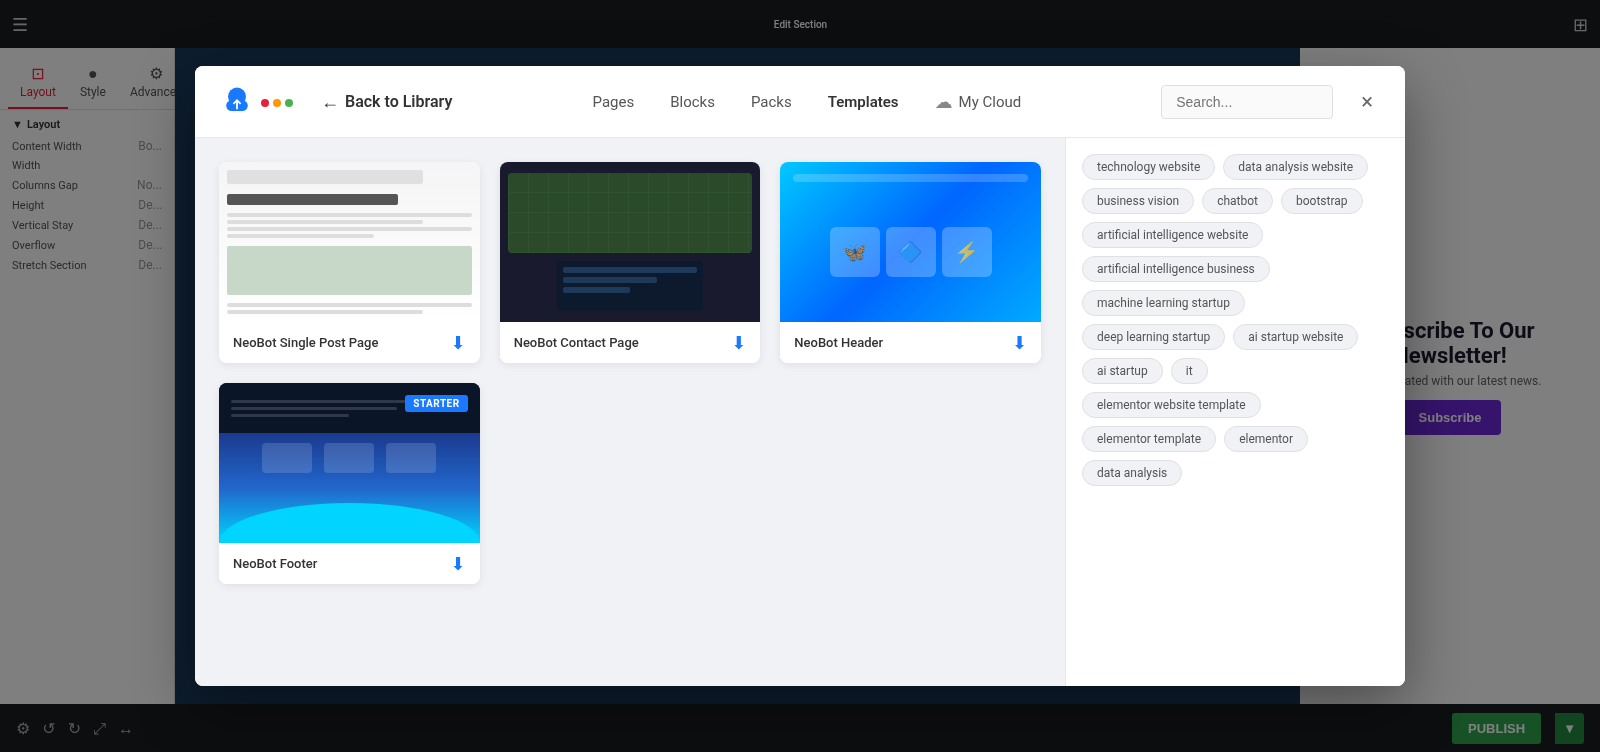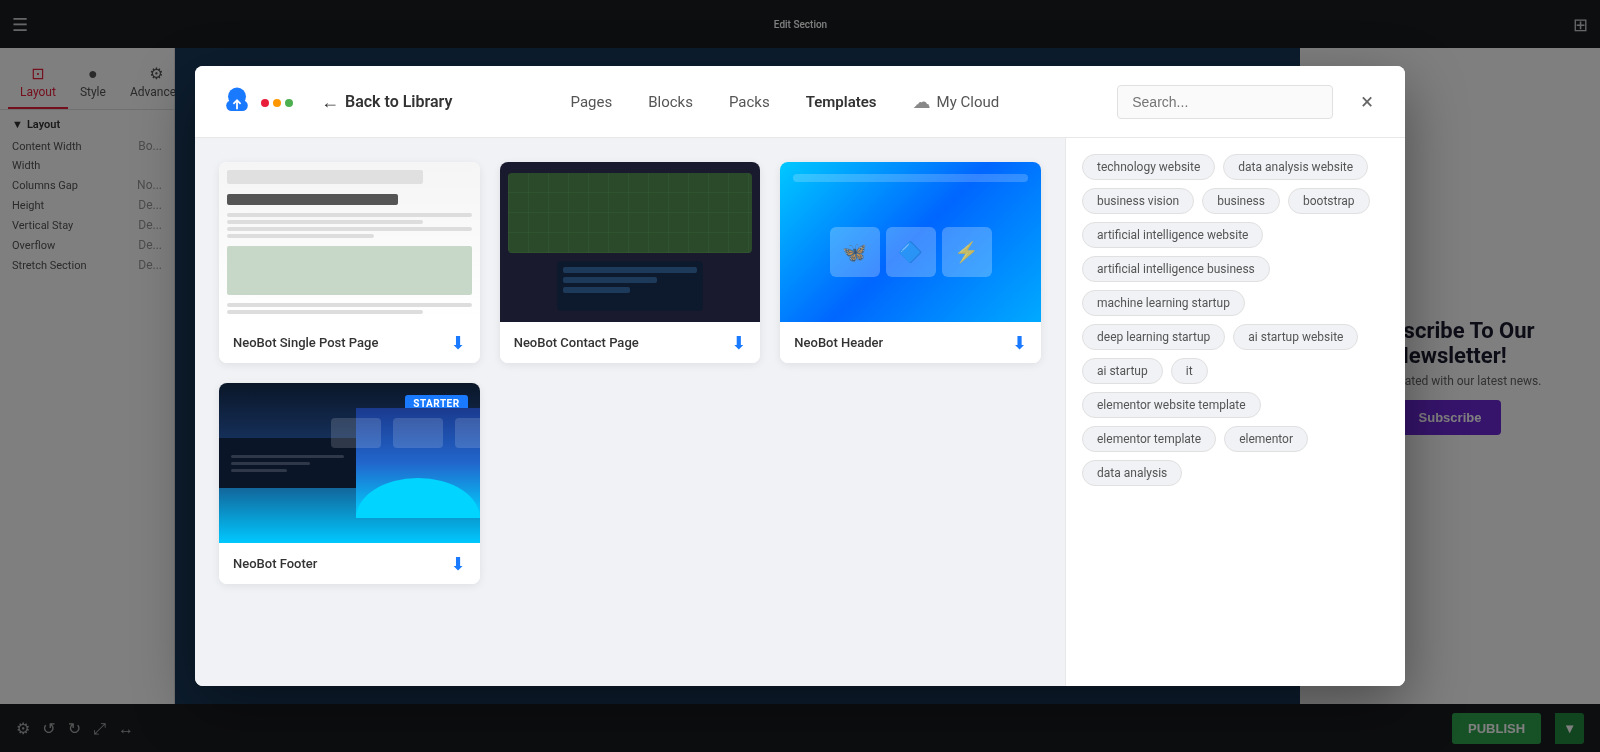--- a/index.html
+++ b/index.html
@@ -305,21 +305,21 @@
       font-size: 18px;
       color: #888;
     }
     .search-box {
       border: 1px solid #e0e0e0;
       border-radius: 4px;
       padding: 8px 14px;
       font-size: 14px;
       color: #aaa;
       outline: none;
-      width: 216px;
+      width: 172px;
       background: #fafafa;
     }
     .modal-close {
       font-size: 22px;
       color: #666;
       cursor: pointer;
       padding: 4px 8px;
       line-height: 1;
     }
 
@@ -494,20 +494,21 @@
       justify-content: center;
     }
     .header-card-icon {
       color: rgba(255,255,255,0.7);
       font-size: 20px;
     }
 
     .preview-neobot-footer {
       background: linear-gradient(180deg, #0a1628 0%, #1a3a6e 50%, #00c8ff 100%);
       display: flex;
+      flex-direction: column;
       align-items: center;
       justify-content: flex-start;
       padding: 0;
       overflow: hidden;
     }
     .footer-dark-top {
       background: #0a1628;
       width: 100%;
       height: 50px;
       display: flex;
@@ -815,21 +816,21 @@
           </div>
         </div>
 
       </div>
 
       <div class="tags-panel">
         <div class="tags-container" id="tags-container">
         <div class="tag">technology website</div>
             <div class="tag">data analysis website</div>
             <div class="tag">business vision</div>
-            <div class="tag">business</div>
+            <div class="tag">chatbot</div>
             <div class="tag">bootstrap</div>
             <div class="tag">artificial intelligence website</div>
             <div class="tag">artificial intelligence business</div>
             <div class="tag">machine learning startup</div>
             <div class="tag">deep learning startup</div>
             <div class="tag">ai startup website</div>
             <div class="tag">ai startup</div>
             <div class="tag">it</div>
             <div class="tag">elementor website template</div>
             <div class="tag">elementor template</div>

